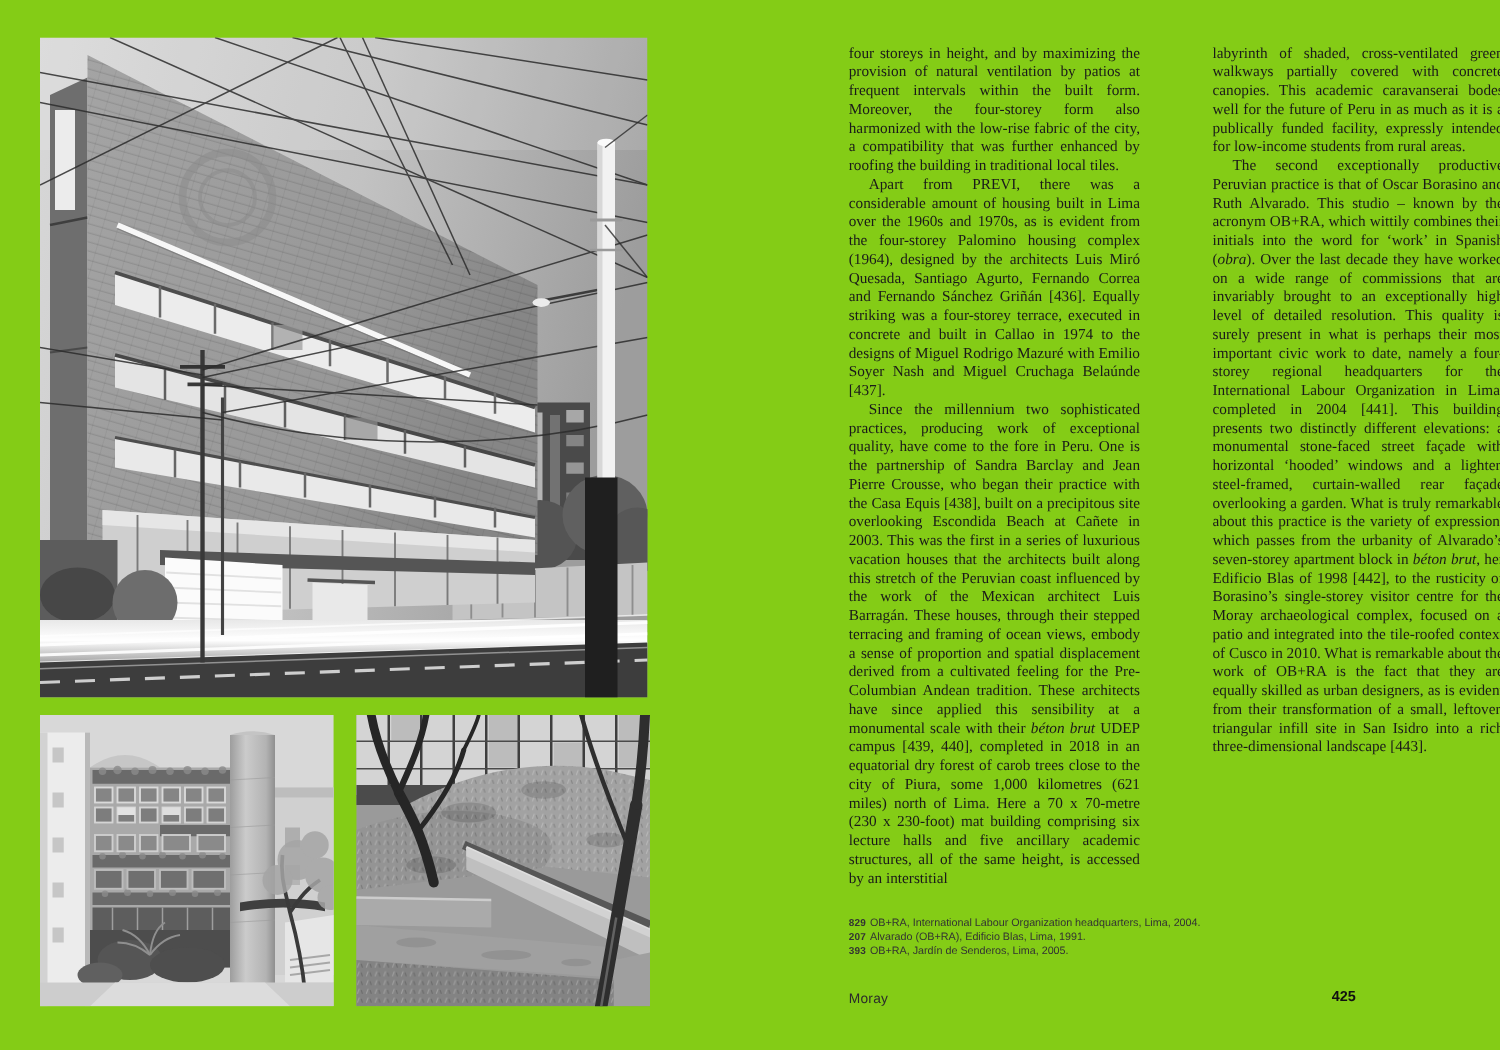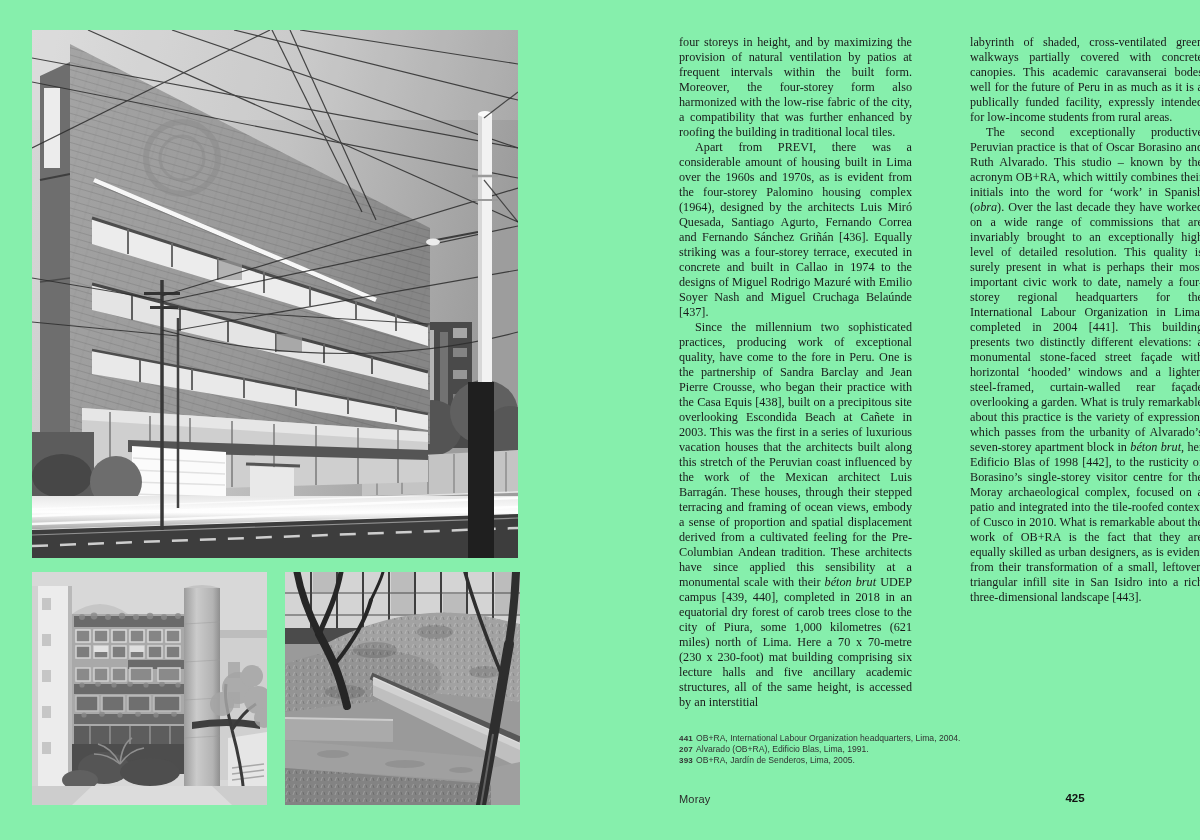--- a/index.html
+++ b/index.html
@@ -1,17 +1,17 @@
 <!DOCTYPE html>
 <html><head>
 <meta charset="utf-8">
 <style>
   html,body{margin:0;padding:0;background:#ffffff;}
   .page{
-    position:relative;width:1200px;height:840px;background:#86efac;overflow:hidden;
+    position:relative;width:1200px;height:840px;background:#84cc16;overflow:hidden;
     font-family:"Liberation Serif","DejaVu Serif",serif;color:#1a1a1a;
   }
   
   .photo{position:absolute;display:block;line-height:0;}
   .photo svg{display:block;}
   .photo-main{left:32px;top:30px;}
   .photo-bl{left:32px;top:572px;}
   .photo-br{left:285px;top:572px;}
   
   .col{
@@ -474,21 +474,21 @@
     <p class="indent">Apart from PREVI, there was a considerable amount of housing built in Lima over the 1960s and 1970s, as is evident from the four-storey Palomino housing complex (1964), designed by the architects Luis Miró Quesada, Santiago Agurto, Fernando Correa and Fernando Sánchez Griñán [436]. Equally striking was a four-storey terrace, executed in concrete and built in Callao in 1974 to the designs of Miguel Rodrigo Mazuré with Emilio Soyer Nash and Miguel Cruchaga Belaúnde [437].</p>
     <p class="indent">Since the millennium two sophisticated practices, producing work of exceptional quality, have come to the fore in Peru. One is the partnership of Sandra Barclay and Jean Pierre Crousse, who began their practice with the Casa Equis [438], built on a precipitous site overlooking Escondida Beach at Cañete in 2003. This was the first in a series of luxurious vacation houses that the architects built along this stretch of the Peruvian coast influenced by the work of the Mexican architect Luis Barragán. These houses, through their stepped terracing and framing of ocean views, embody a sense of proportion and spatial displacement derived from a cultivated feeling for the Pre-Columbian Andean tradition. These architects have since applied this sensibility at a monumental scale with their <i>béton brut</i> UDEP campus [439, 440], completed in 2018 in an equatorial dry forest of carob trees close to the city of Piura, some 1,000 kilometres (621 miles) north of Lima. Here a 70 x 70-metre (230 x 230-foot) mat building comprising six lecture halls and five ancillary academic structures, all of the same height, is accessed by an interstitial</p>
   </div>
   <div class="col col-2">
     <p>labyrinth of shaded, cross-ventilated green walkways partially covered with concrete canopies. This academic caravanserai bodes well for the future of Peru in as much as it is a publically funded facility, expressly intended for low-income students from rural areas.</p>
     <p class="indent">The second exceptionally productive Peruvian practice is that of Oscar Borasino and Ruth Alvarado. This studio – known by the acronym OB+RA, which wittily combines their initials into the word for ‘work’ in Spanish (<i>obra</i>). Over the last decade they have worked on a wide range of commissions that are invariably brought to an exceptionally high level of detailed resolution. This quality is surely present in what is perhaps their most important civic work to date, namely a four-storey regional headquarters for the International Labour Organization in Lima, completed in 2004 [441]. This building presents two distinctly different elevations: a monumental stone-faced street façade with horizontal ‘hooded’ windows and a lighter, steel-framed, curtain-walled rear façade overlooking a garden. What is truly remarkable about this practice is the variety of expression, which passes from the urbanity of Alvarado’s seven-storey apartment block in <i>béton brut</i>, her Edificio Blas of 1998 [442], to the rusticity of Borasino’s single-storey visitor centre for the Moray archaeological complex, focused on a patio and integrated into the tile-roofed context of Cusco in 2010. What is remarkable about the work of OB+RA is the fact that they are equally skilled as urban designers, as is evident from their transformation of a small, leftover, triangular infill site in San Isidro into a rich three-dimensional landscape [443].</p>
   </div>
 
   <div class="captions">
     <div class="caption-row">
-      <span class="caption-num">441</span>
+      <span class="caption-num">829</span>
       <span class="caption-text">OB+RA, International Labour Organization headquarters, Lima, 2004.</span>
     </div>
     <div class="caption-row">
       <span class="caption-num">207</span>
       <span class="caption-text">Alvarado (OB+RA), Edificio Blas, Lima, 1991.</span>
     </div>
     <div class="caption-row">
       <span class="caption-num">393</span>
       <span class="caption-text">OB+RA, Jardín de Senderos, Lima, 2005.</span>
     </div>

